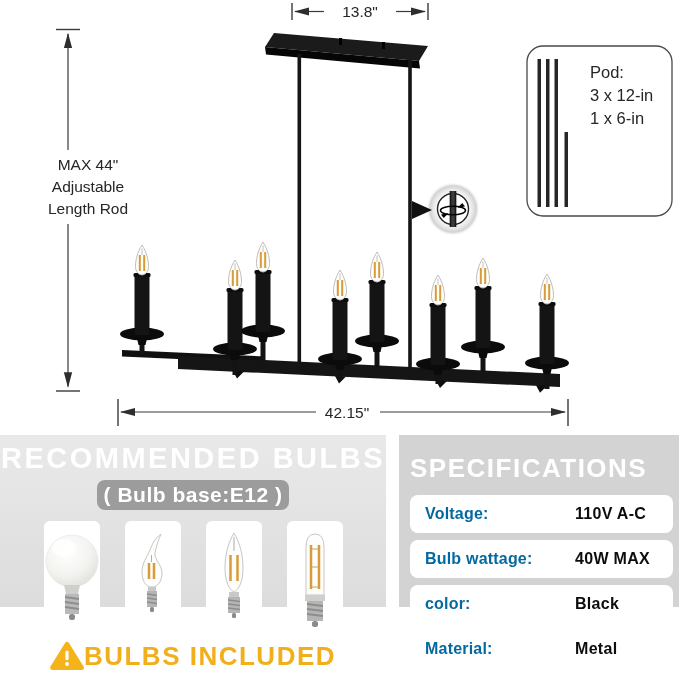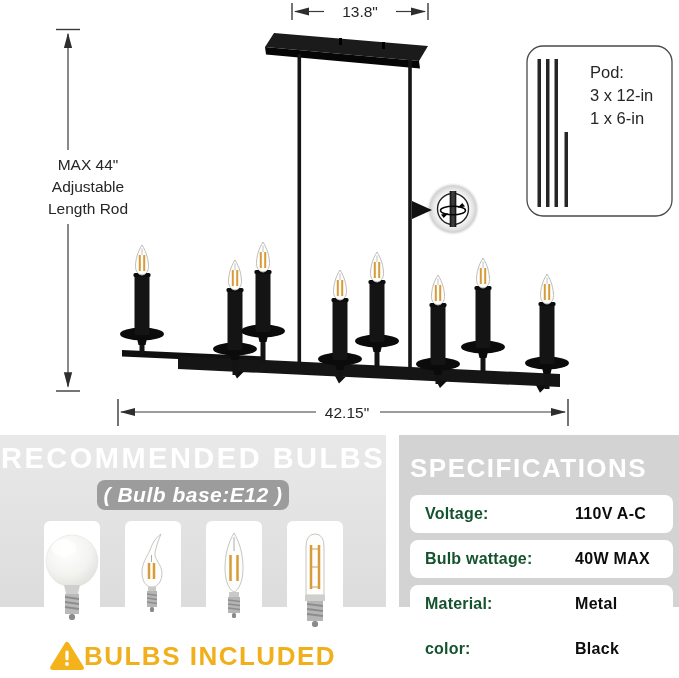--- a/index.html
+++ b/index.html
@@ -20,36 +20,36 @@
   .bulbs-panel{width:386px;margin-right:13px;background:linear-gradient(180deg,#e9e9e9 0%,#e2e2e2 55%,#dcdcdc 100%);}
   .specs-panel{width:280px;background:#d3d3d3;padding:18px 8px 0 11px;}
 
   .bulbs-title{
     margin:0;padding-top:9px;text-align:center;color:#fff;
     font-size:29px;font-weight:900;letter-spacing:2.5px;line-height:1.0;white-space:nowrap;
   }
   .pill{
     width:fit-content;margin:7px auto 0 auto;background:#9c9c9c;color:#fff;
     font-size:21px;font-weight:bold;letter-spacing:.5px;
-    padding:3px 7px;border-radius:8px;white-space:nowrap;font-style:italic;
+    padding:3px 7px;border-radius:8px;white-space:nowrap;
   }
   .cards{display:flex;justify-content:center;gap:25px;margin-top:11px;}
   .card{width:56px;height:114px;background:#fff;border-radius:6px;overflow:hidden;}
   .bulbs-footer{display:flex;justify-content:center;gap:0;margin-top:6px;}
   .included-label{color:#f1b01b;font-size:26px;font-weight:900;letter-spacing:1.5px;white-space:nowrap;}
 
   .specs-title{
     margin:2px 0 13px 0;color:#fff;font-size:26px;font-weight:900;
     letter-spacing:1.5px;line-height:1.05;white-space:nowrap;
   }
   .spec-row{
     width:263px;height:38px;background:#fff;border-radius:8px;margin-bottom:7px;
     display:flex;align-items:center;padding-left:15px;box-sizing:border-box;
   }
-  .spec-label{width:134px;font-size:16px;font-weight:bold;color:#14532d;letter-spacing:.2px;}
+  .spec-label{width:134px;font-size:16px;font-weight:bold;color:#0369a1;letter-spacing:.2px;}
   .spec-value{font-size:16px;font-weight:bold;color:#0d0d0d;letter-spacing:.3px;margin-left:16px;}
 </style>
 </head>
 <body>
 
 <div class="diagram">
   <svg class="diagram-svg" width="679" height="435" viewBox="0 0 679 435">
     <defs>
       <marker id="arrDim" viewBox="0 0 12 8" refX="11" refY="4" markerWidth="13" markerHeight="9" orient="auto">
         <path d="M0,0.8 L12,4 L0,7.2 Z" fill="#2e2e2e"></path>
@@ -241,21 +241,21 @@
     <h2 class="specs-title">SPECIFICATIONS</h2>
     <div class="spec-row">
       <span class="spec-label">Voltage:</span>
       <span class="spec-value">110V  A-C</span>
     </div>
     <div class="spec-row">
       <span class="spec-label">Bulb wattage:</span>
       <span class="spec-value">40W MAX</span>
     </div>
     <div class="spec-row">
+      <span class="spec-label">color:</span>
+      <span class="spec-value">Black</span>
+    </div>
+    <div class="spec-row">
       <span class="spec-label">Material:</span>
       <span class="spec-value">Metal</span>
     </div>
-    <div class="spec-row">
-      <span class="spec-label">color:</span>
-      <span class="spec-value">Black</span>
-    </div>
   </section>
 </div>
 
 </body></html>

